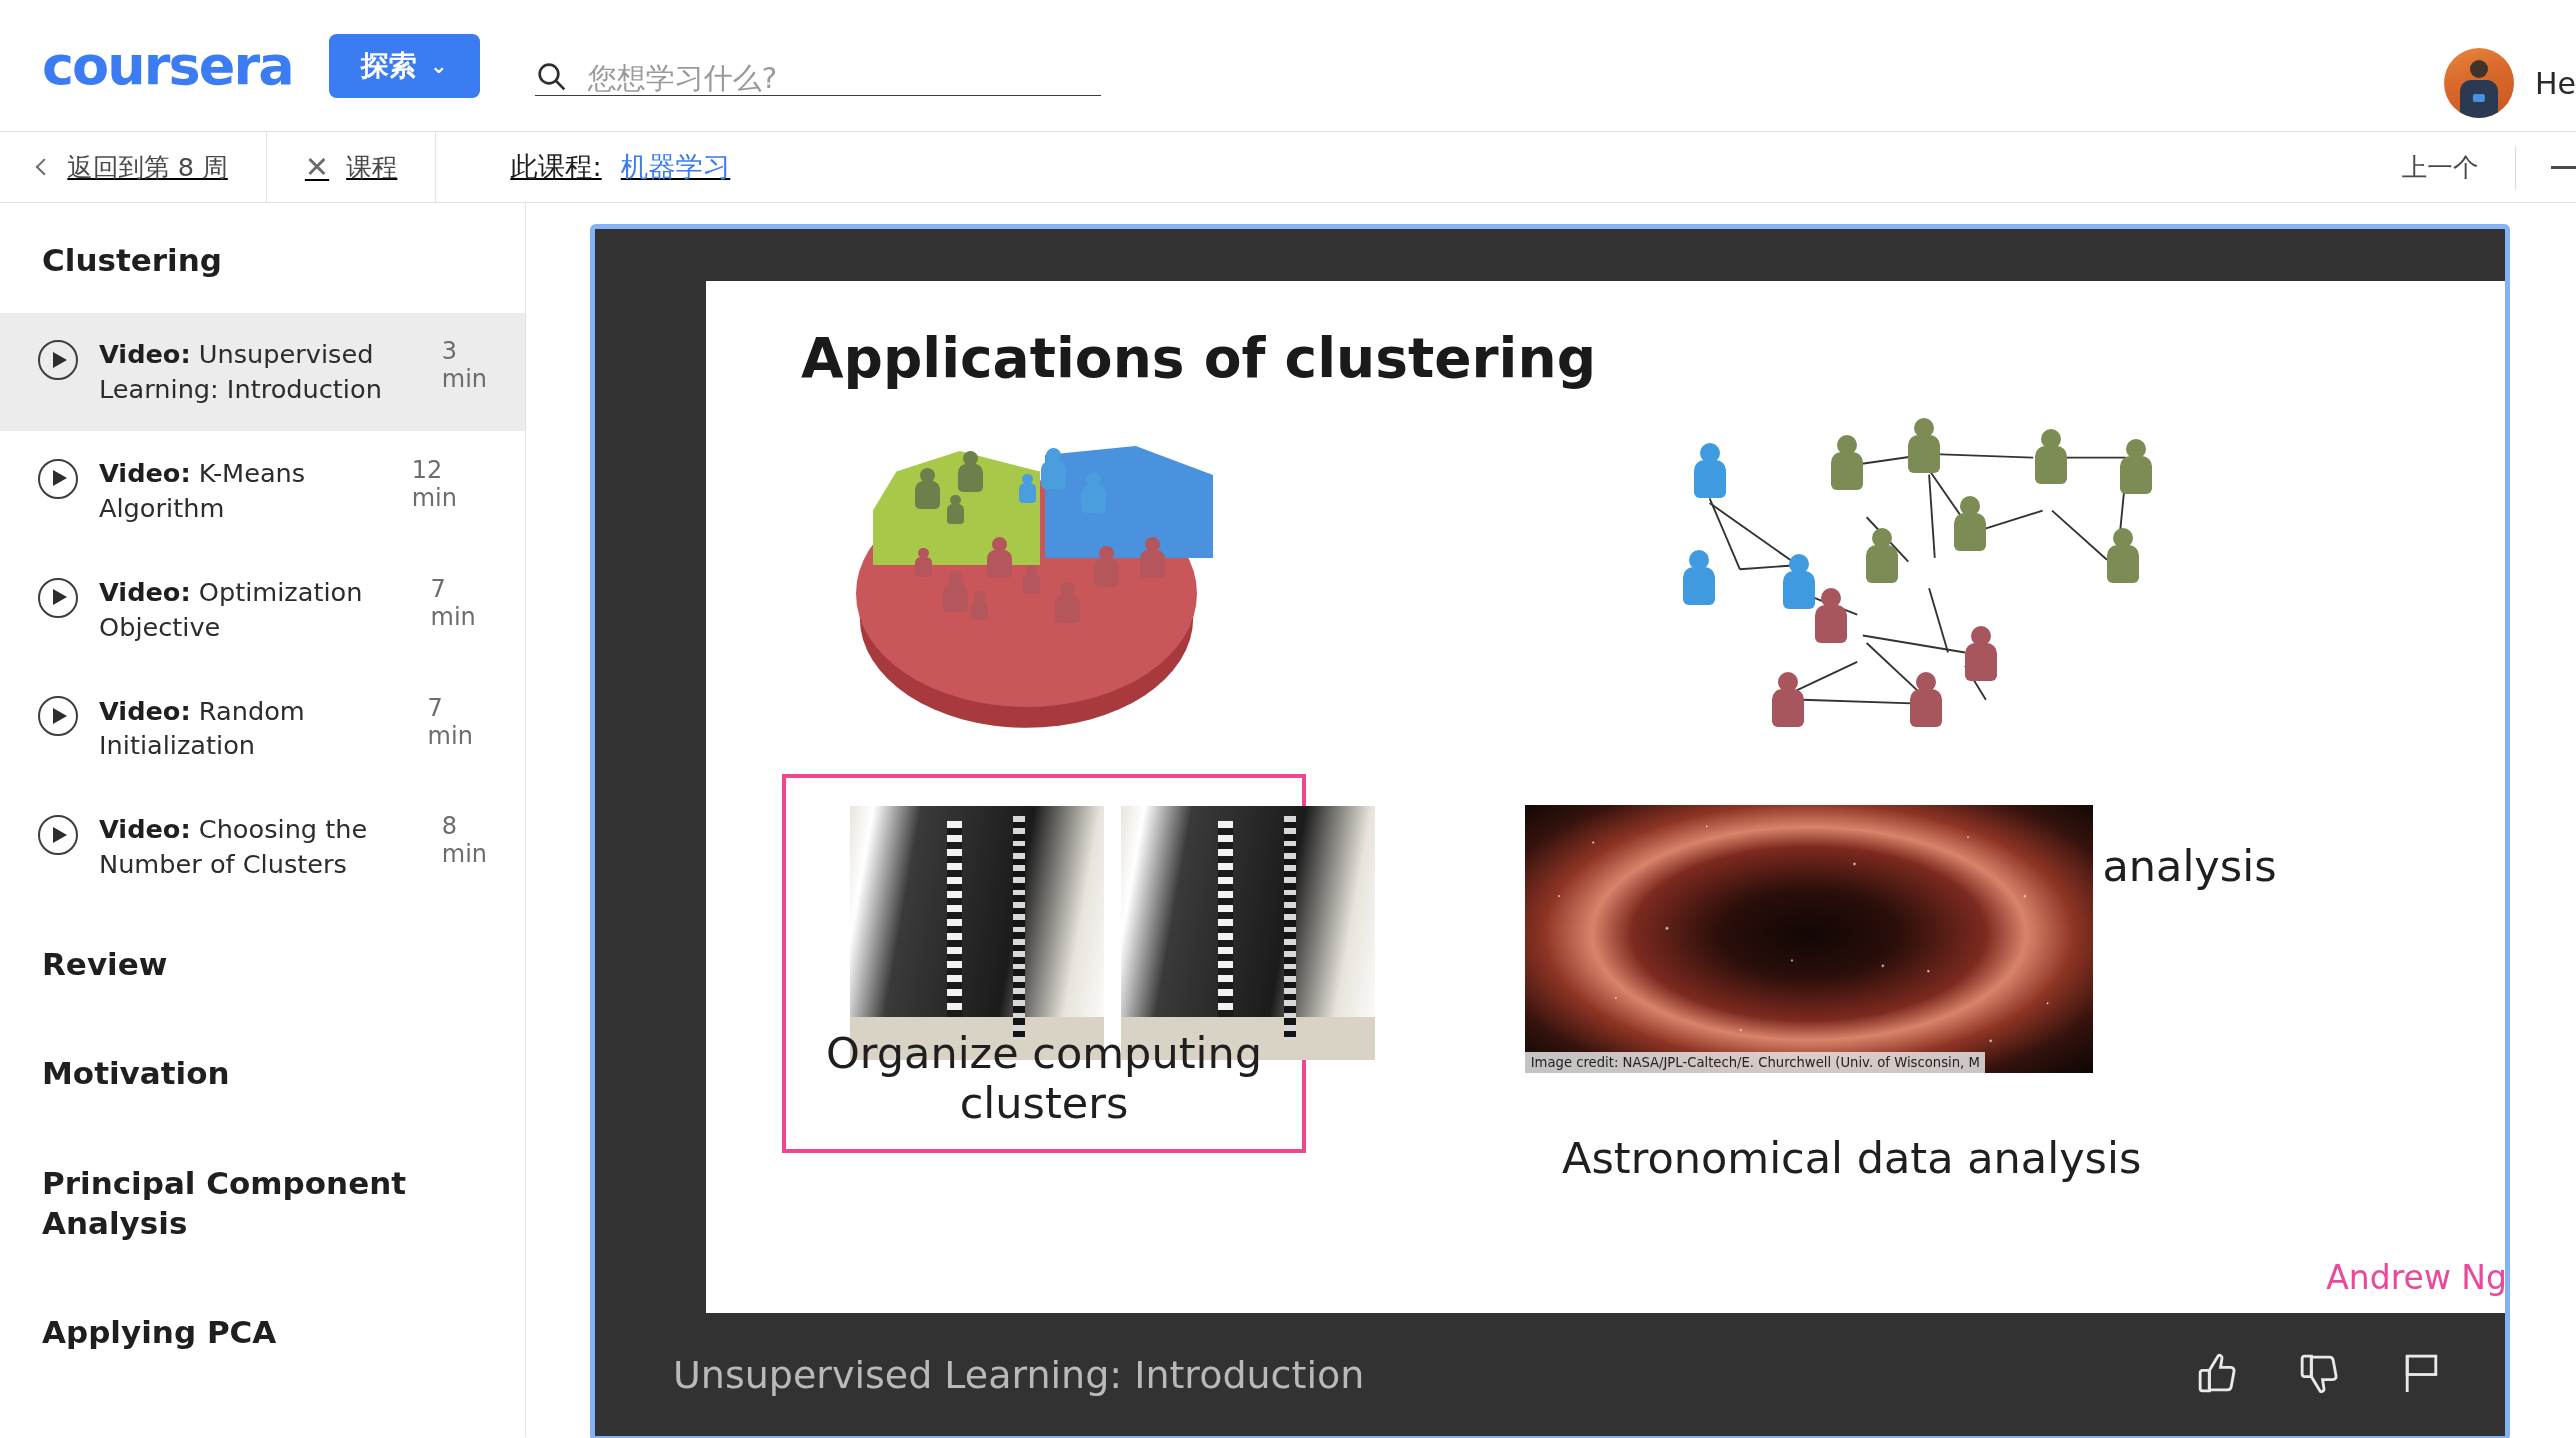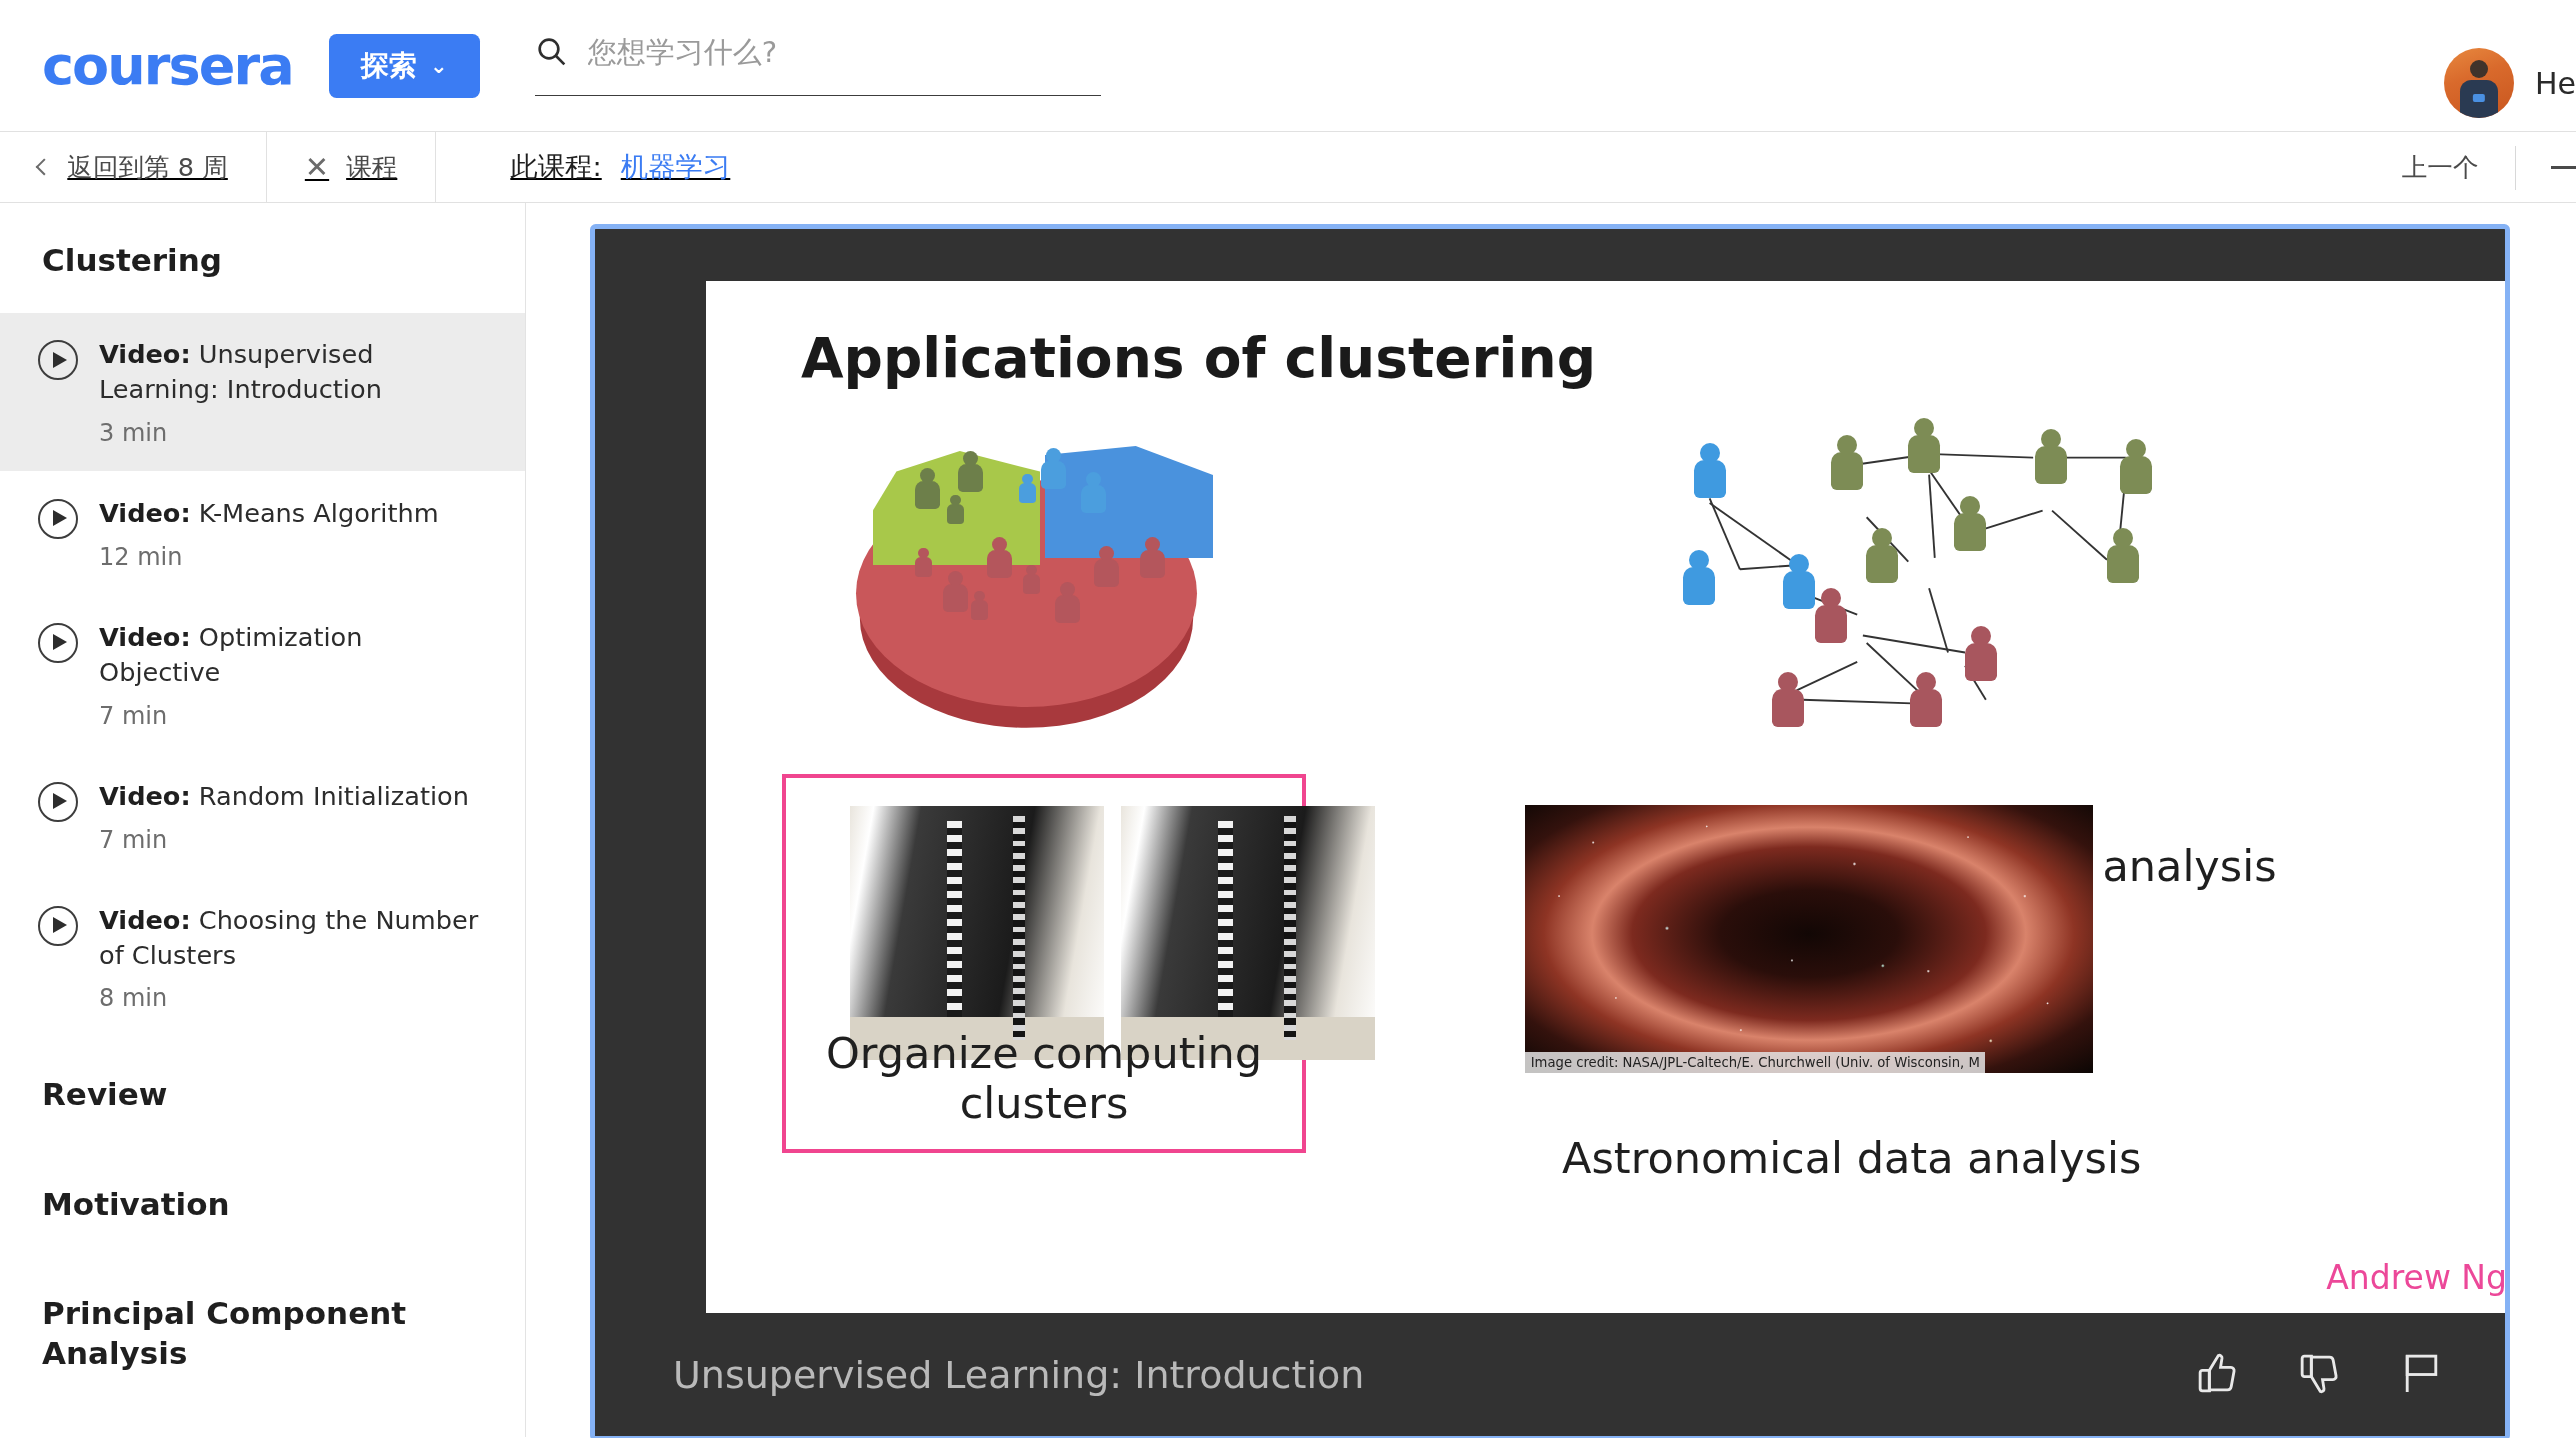--- a/index.html
+++ b/index.html
@@ -28,21 +28,21 @@
     border: none; border-radius: 7.6px;
     padding: 0 32px; height: 64px;
     font-size: 28px; font-weight: 700;
     display: flex; align-items: center; gap: 13.2px;
     cursor: pointer;
     font-family: "DejaVu Sans", sans-serif;
   }
   .explore-caret { font-size: 21px; }
   .search-wrap {
     margin-left: 55px;
-    display: flex; align-items: flex-start; gap: 21px;
+    display: flex; align-items: flex-end; gap: 21px;
     border-bottom: 1.9px solid #3c3c3c;
     width: 566px; height: 61px;
   }
   .search-icon { flex: 0 0 auto; }
   .search-input {
     border: none; outline: none;
     font-size: 29px; color: #5b5b5b;
     width: 100%; background: transparent;
     font-family: "DejaVu Sans", sans-serif;
   }
@@ -154,21 +154,21 @@
     border: 2.4px solid #3d3d3d;
     flex: 0 0 auto; position: relative; margin-top: 2.8px;
   }
   .play-circle::after {
     content: ""; position: absolute;
     left: 13.2px; top: 9.5px;
     border-left: 14px solid #2d2d2d;
     border-top: 8.5px solid transparent;
     border-bottom: 8.5px solid transparent;
   }
-  .lesson-text { display: flex; flex-direction: column; gap: 12px; }
+  .lesson-text { display: flex; gap: 6px; }
   .lesson-title {
     font-size: 25.6px; color: #2c2c2c; line-height: 1.36;
     font-family: "DejaVu Sans", sans-serif;
   }
   .lesson-title b { font-weight: 700; color: #1f1f1f; }
   .lesson-dur {
     font-size: 24px; color: #6d6d6d;
     font-family: "DejaVu Sans", sans-serif;
   }
 

